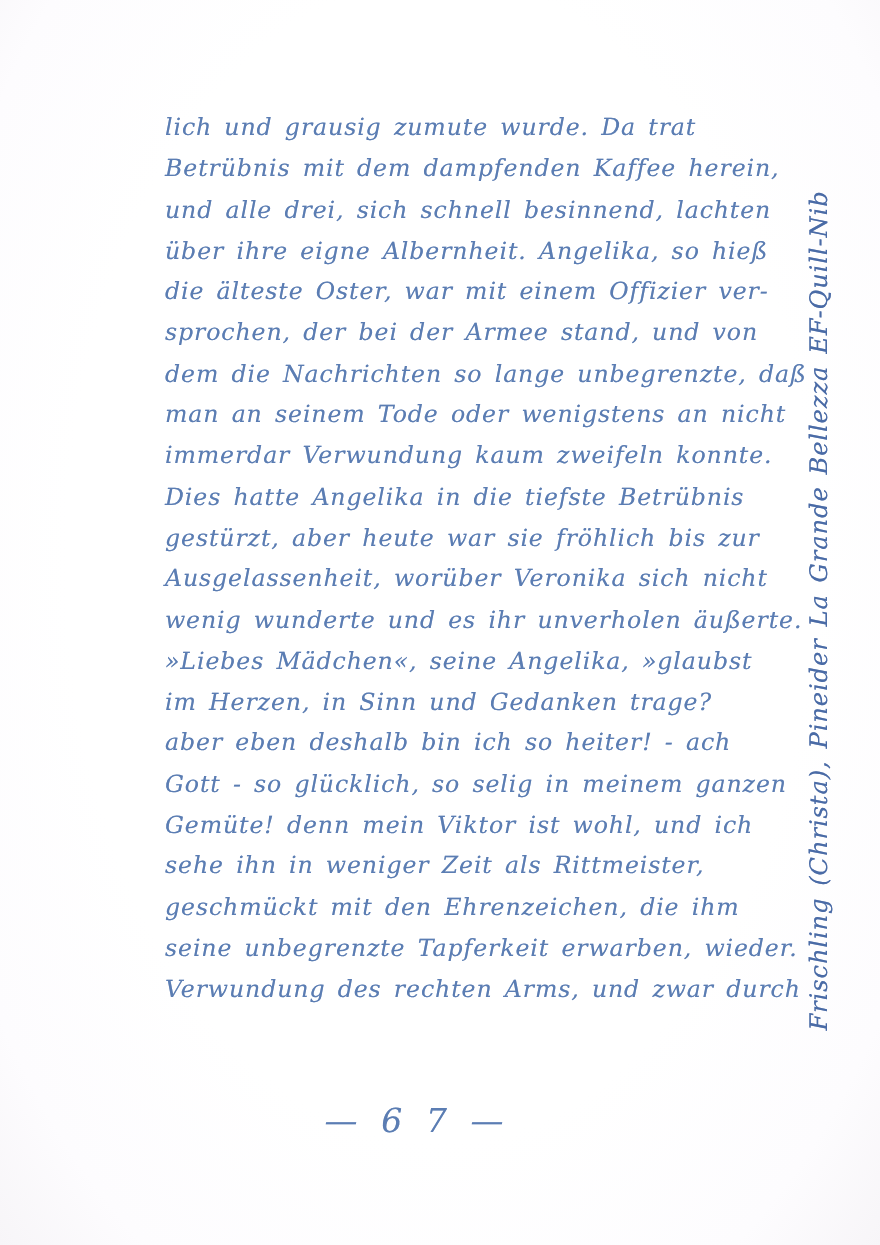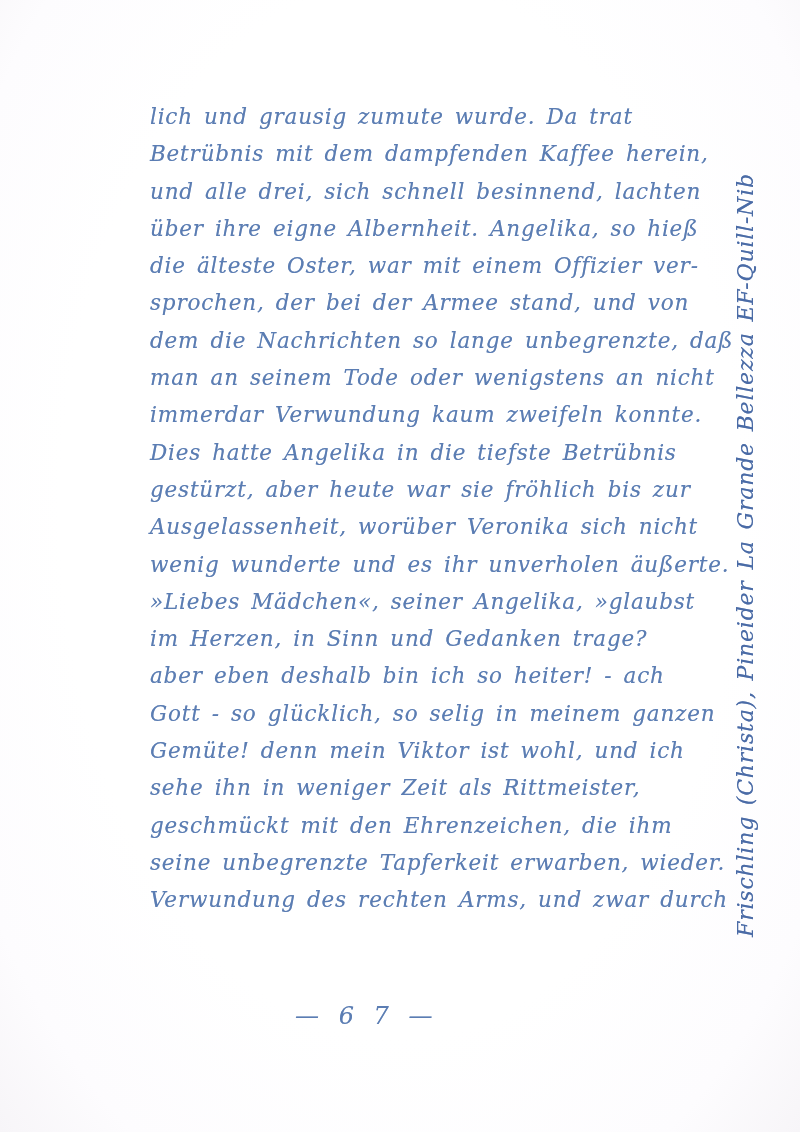--- a/index.html
+++ b/index.html
@@ -47,21 +47,21 @@
     letter-spacing: 0.8px;
     word-spacing: 3px;
     color: #4a6ba6;
     text-shadow: 0 0 0.6px rgba(74, 107, 166, 0.6);
   }
   .page-number {
     position: absolute;
     left: 295px;
     top: 1002px;
     font-style: italic;
-    font-size: 24px;
+    font-size: 30px;
     letter-spacing: 6px;
     color: #5b7db3;
     text-shadow: 0 0 0.6px rgba(91, 125, 179, 0.55);
   }
 </style>
 </head>
 <body>
 
 <div class="page">
 
@@ -72,21 +72,21 @@
     <div class="line">über ihre eigne Albernheit. Angelika, so hieß</div>
     <div class="line">die älteste Oster, war mit einem Offizier ver-</div>
     <div class="line">sprochen, der bei der Armee stand, und von</div>
     <div class="line">dem die Nachrichten so lange unbegrenzte, daß</div>
     <div class="line">man an seinem Tode oder wenigstens an nicht</div>
     <div class="line">immerdar Verwundung kaum zweifeln konnte.</div>
     <div class="line">Dies hatte Angelika in die tiefste Betrübnis</div>
     <div class="line">gestürzt, aber heute war sie fröhlich bis zur</div>
     <div class="line">Ausgelassenheit, worüber Veronika sich nicht</div>
     <div class="line">wenig wunderte und es ihr unverholen äußerte.</div>
-    <div class="line">»Liebes Mädchen«, seiner Angelika, »glaubst</div>
+    <div class="line">»Liebes Mädchen«, seine Angelika, »glaubst</div>
     <div class="line">im Herzen, in Sinn und Gedanken trage?</div>
     <div class="line">aber eben deshalb bin ich so heiter! - ach</div>
     <div class="line">Gott - so glücklich, so selig in meinem ganzen</div>
     <div class="line">Gemüte! denn mein Viktor ist wohl, und ich</div>
     <div class="line">sehe ihn in weniger Zeit als Rittmeister,</div>
     <div class="line">geschmückt mit den Ehrenzeichen, die ihm</div>
     <div class="line">seine unbegrenzte Tapferkeit erwarben, wieder.</div>
     <div class="line">Verwundung des rechten Arms, und zwar durch</div>
   </div>
 

